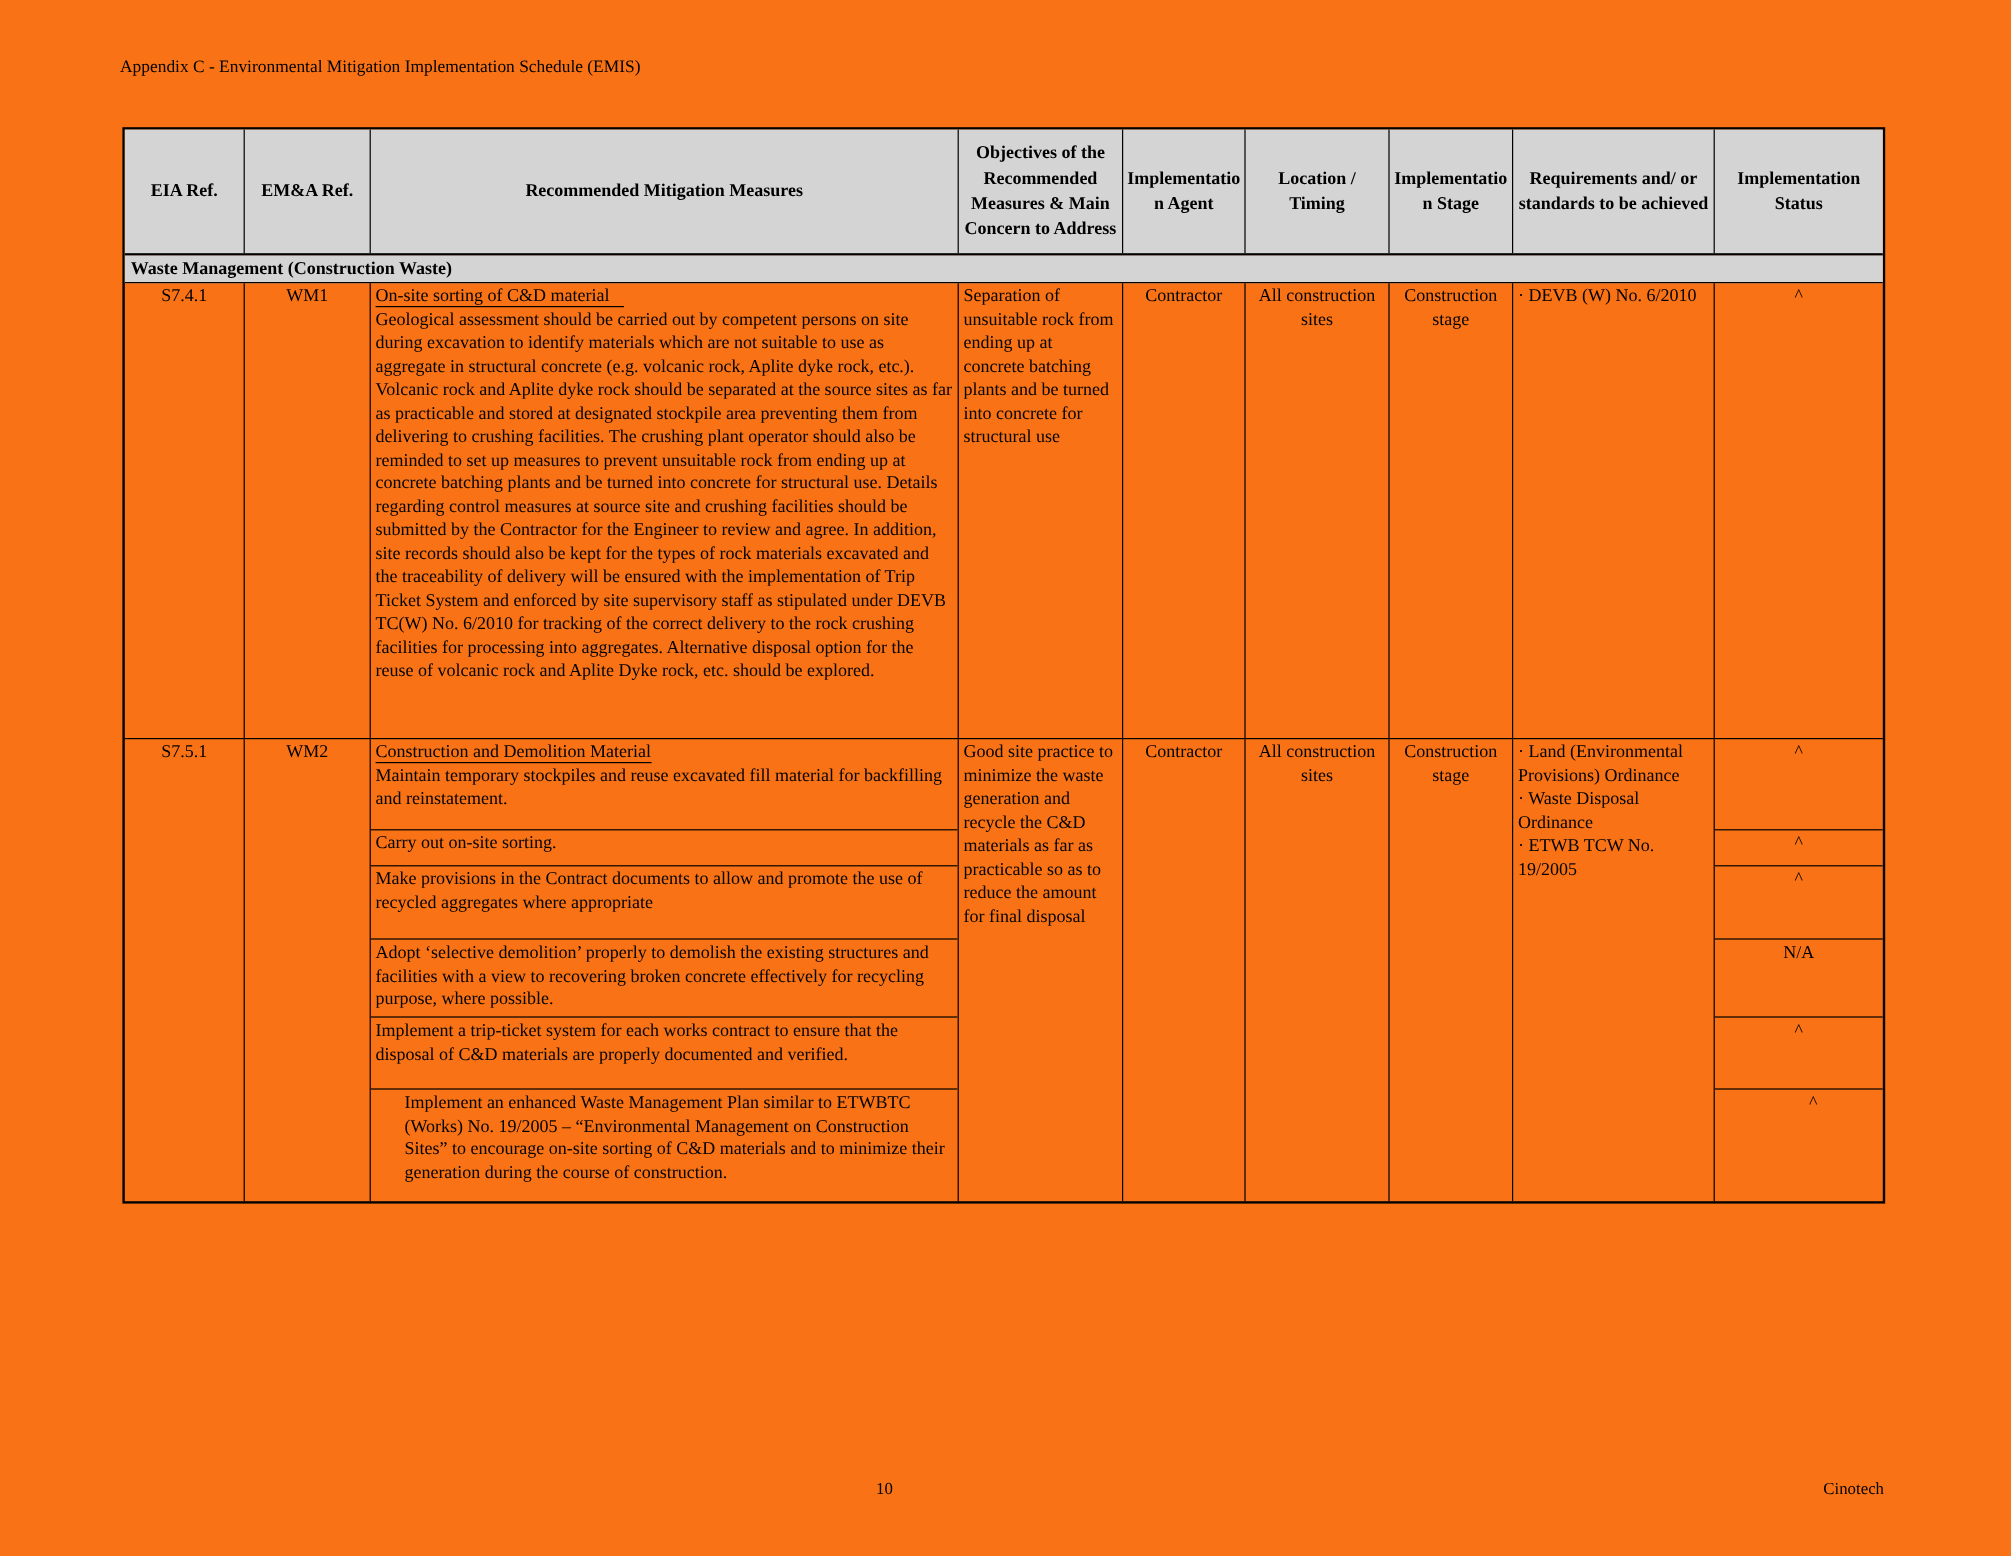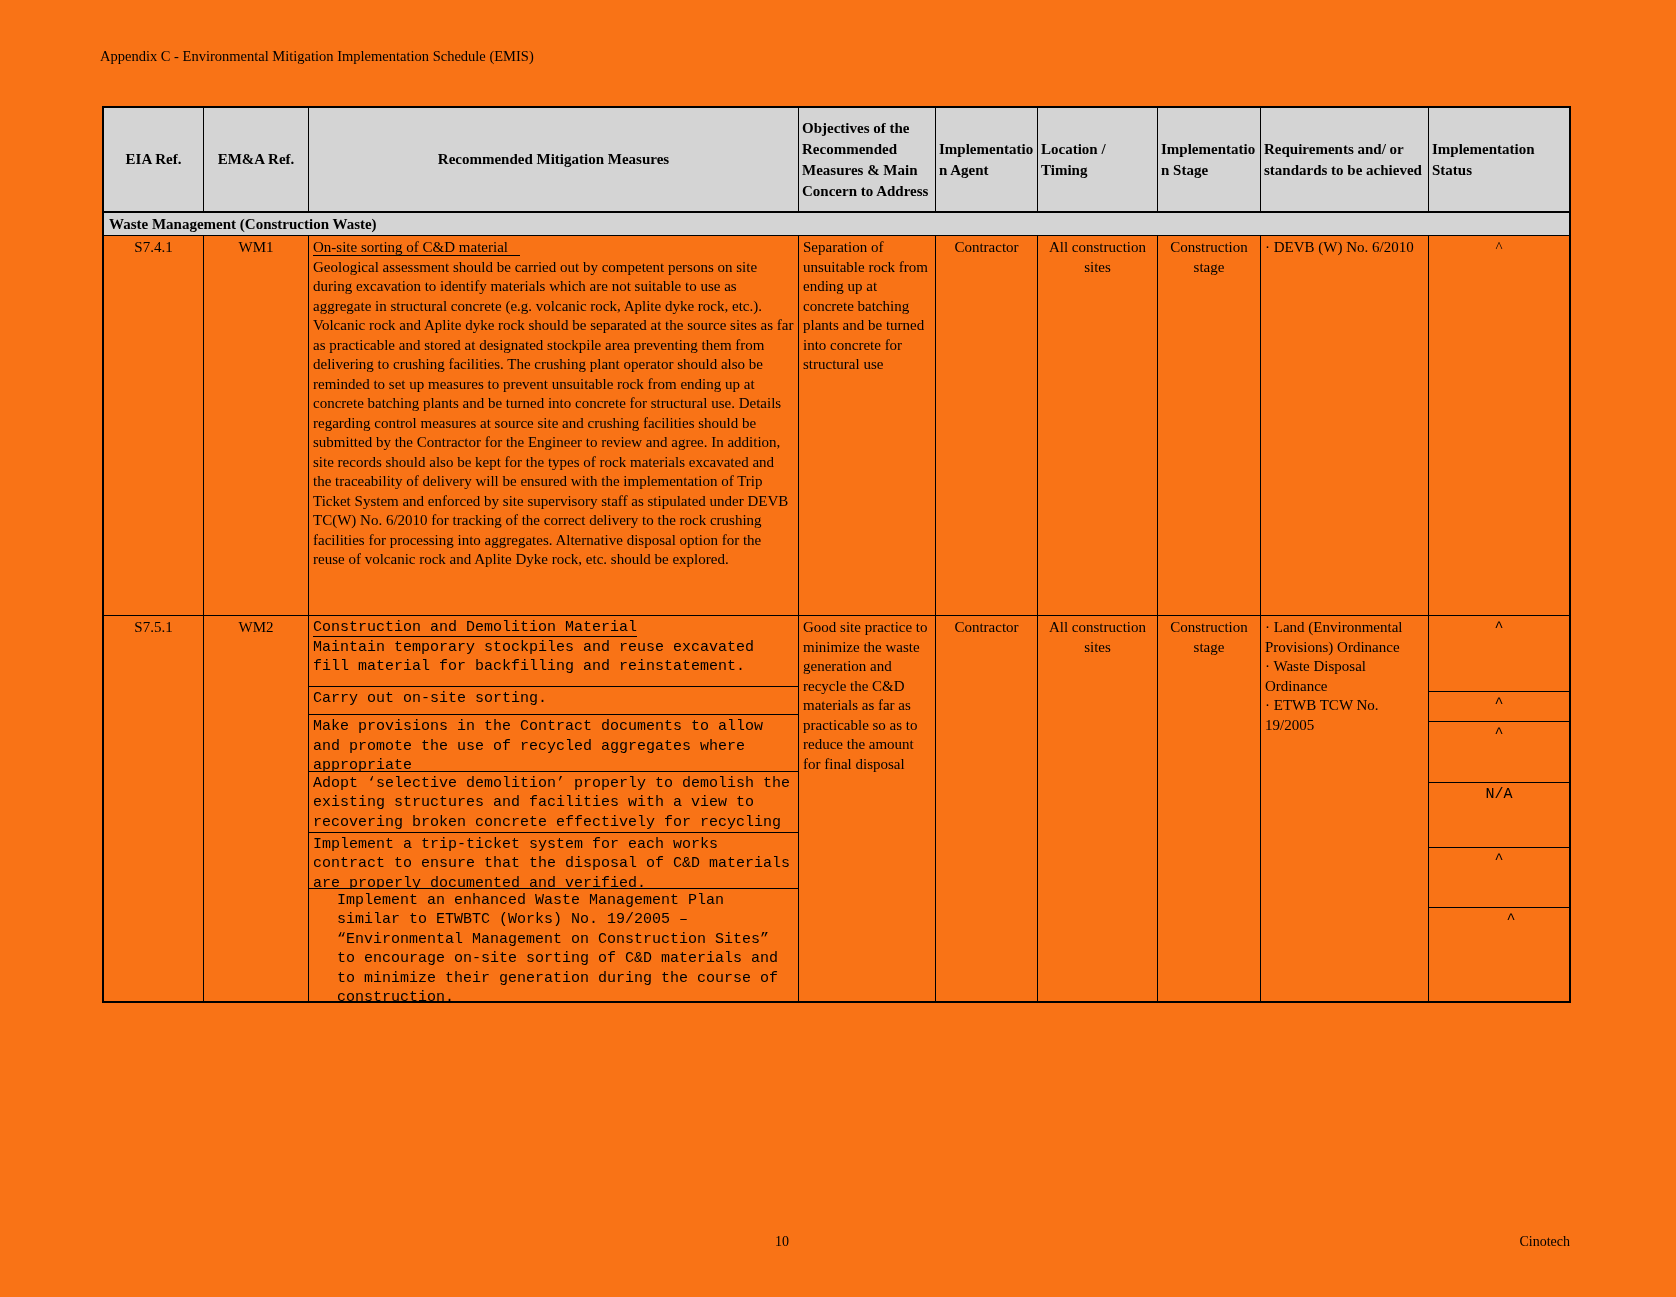--- a/index.html
+++ b/index.html
@@ -30,46 +30,46 @@
   .c{
     border-right:1px solid #000;
     box-sizing:border-box;
     overflow:hidden;
     padding:2px 4px;
   }
   .c:last-child{border-right:none;}
   .row-header{height:105px;border-bottom:2px solid #000;background:#d4d4d4;}
   .hc{
     display:flex;align-items:center;justify-content:center;
-    font-weight:bold;
+    text-align:center;font-weight:bold;
     line-height:21px;padding:1px 3px;
     overflow-wrap:anywhere;
   }
   .row-section{
     height:23px;border-bottom:1px solid #000;background:#d4d4d4;
     display:flex;align-items:center;
     font-weight:bold;line-height:20px;padding-left:5px;
     box-sizing:border-box;
   }
   .row-item1{height:380px;border-bottom:1px solid #000;}
   .row-item2{height:385px;}
   .center{text-align:center;}
   .u{border-bottom:1px solid #000;}
   .uext{padding-right:12px;}
-  .stack{padding:0;display:flex;flex-direction:column;font-family:Liberation Mono, monospace;}
+  .stack{padding:0;display:flex;flex-direction:column;}
   .sub{
     box-sizing:border-box;overflow:hidden;
     padding:2px 4px;
   }
   .sub.divided{border-bottom:1px solid #000;}
   .h76{height:76px;} .h30{height:30px;} .h61{height:61px;}
   .h65{height:65px;} .h60{height:60px;} .hfill{flex:1 1 auto;margin-left:24px;}
   .req{padding-right:8px;}
   .footer-text{position:absolute;font-size:14px;line-height:16px;}
-  .page-number{left:775px;top:1234px;font-family:Liberation Serif, serif;}
+  .page-number{left:730px;top:1234px;font-family:Liberation Serif, serif;}
   .footer-company{right:106px;top:1234px;}
 </style>
 </head>
 <body>
 
 <div class="page">
 
   <div class="appendix-note">Appendix C - Environmental Mitigation Implementation Schedule (EMIS)</div>
 
   <div class="emis-table">

